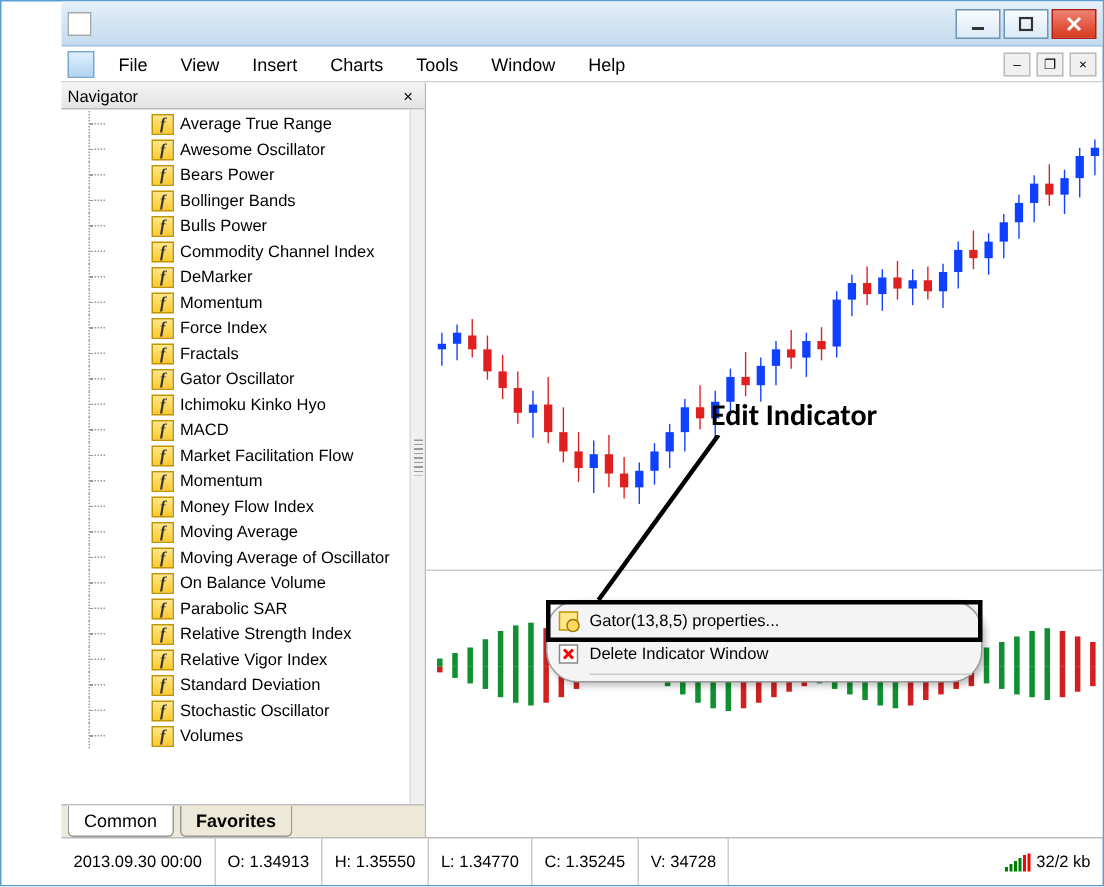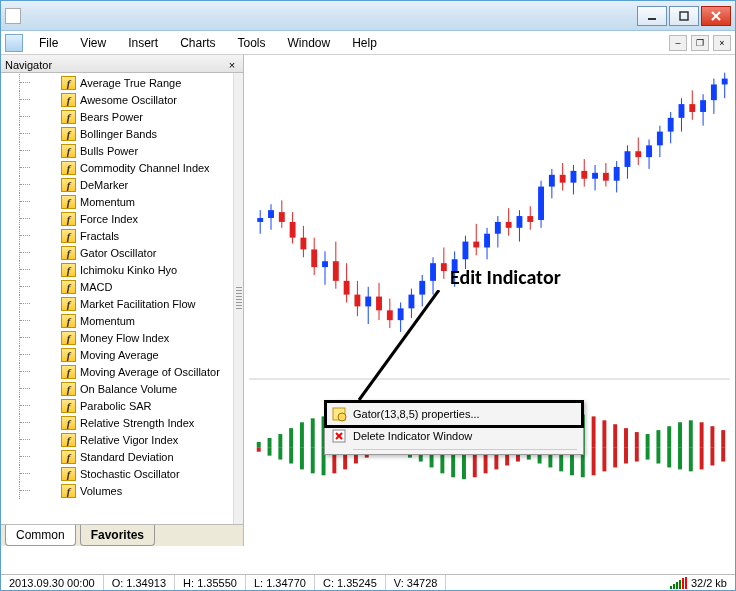--- a/index.html
+++ b/index.html
@@ -11,20 +11,21 @@
     height: 591px;
     overflow: hidden;
   }
   .window {
     width: 736px;
     height: 591px;
     border: 1px solid #5a9fd4;
     background: #fff;
     display: flex;
     flex-direction: column;
+    padding-left: 40px;
   }
   .titlebar {
     height: 30px;
     background: linear-gradient(to bottom, #e6f0fa 0%, #d2e4f3 50%, #c4dcef 100%);
     border-bottom: 1px solid #9ec2e0;
     display: flex;
     align-items: center;
     padding: 0 4px;
   }
   .titlebar-icon {
@@ -238,26 +239,25 @@
     height: 1px;
     background: #ccc;
     margin: 2px 4px 2px 26px;
   }
   .ctx-accel {
     margin-left: auto;
     padding-left: 20px;
     color: #555;
   }
   .statusbar {
-    height: 16px;
+    height: 32px;
     border-top: 1px solid #bbb;
     display: flex;
     align-items: center;
     font-size: 11px;
-    margin-top: 28px;
   }
   .status-cell {
     padding: 0 8px;
     border-right: 1px solid #ccc;
     height: 100%;
     display: flex;
     align-items: center;
   }
   .status-cell.last { border-right: none; margin-left: auto; }
   .conn-bars {
@@ -635,27 +635,27 @@
           <rect x="426" width="4" y="400" height="20" fill="#109030"></rect>
           <rect x="437" width="4" y="400" height="22" fill="#109030"></rect>
           <rect x="448" width="4" y="400" height="24" fill="#109030"></rect>
           <rect x="459" width="4" y="400" height="22" fill="#d02020"></rect>
           <rect x="470" width="4" y="400" height="18" fill="#d02020"></rect>
           <rect x="481" width="4" y="400" height="14" fill="#d02020"></rect>
           <line x1="0" x2="490" y1="330" y2="330" stroke="#ccc"></line>
         </svg>
 
       
-      <div class="annotation" style="left:206px; top:210px;">Edit Indicator</div>
+      <div class="annotation" style="left:190px; top:210px;">Edit Indicator</div>
       <svg style="position:absolute; left:110px; top:235px; width:90px; height:115px; pointer-events:none;">
         <line x1="85" y1="0" x2="5" y2="110" stroke="#000" stroke-width="3"></line>
       </svg>
 
       
-      <div class="ctx-menu" style="left:80px; top:345px; width:260px;">
+      <div class="ctx-menu" style="left:80px; top:345px; width:291px;border-radius:21px;">
         <div class="ctx-row selected">
           <span class="ctx-icon">
             <svg width="16" height="16">
                 <rect x="2" y="2" width="12" height="12" fill="#ffe78a" stroke="#c29400"></rect>
                 <circle cx="11" cy="11" r="4" fill="#ffd860" stroke="#a07500"></circle>
               </svg>
           </span>
           <span>Gator(13,8,5) properties...</span>
         </div>
         <div class="ctx-row">

